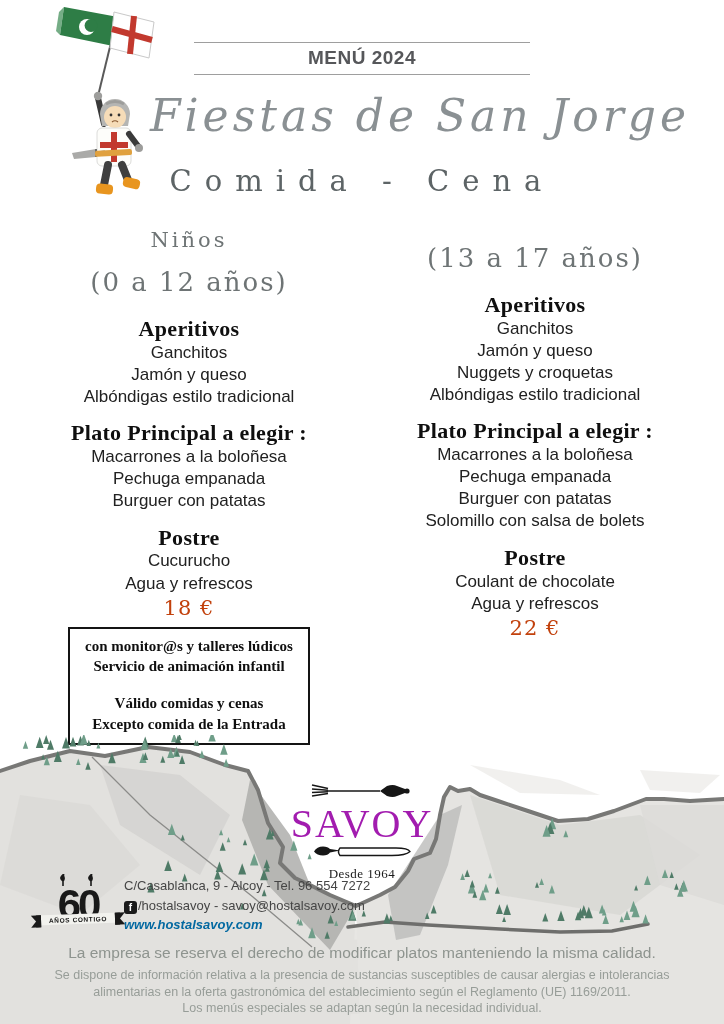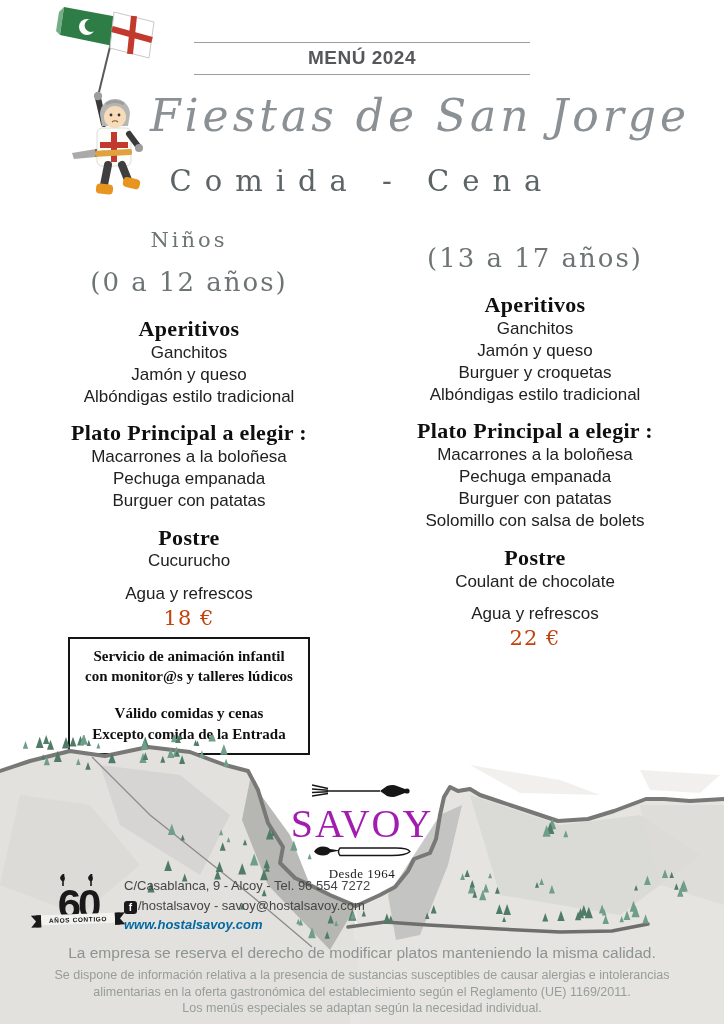--- a/index.html
+++ b/index.html
@@ -44,21 +44,21 @@
   }
   .section-heading{
     margin:12px 0 0;font-family:"Liberation Serif",serif;font-weight:bold;
     font-size:22px;line-height:1.18;color:#0f0f0f;letter-spacing:.3px;
   }
   .section-heading.first{margin-top:18px;}
   .item,.drinks{
     font-size:17px;line-height:1.3;color:#212121;
     font-family:"Liberation Sans",sans-serif;
   }
-  .drinks{margin-top:10px;}
+  .drinks{}
   .price{
     font-family:"DejaVu Serif",serif;font-size:21px;color:#c2410c;
     line-height:1.05;margin-top:2px;letter-spacing:1px;
   }
   .note-box{
     width:226px;margin:8px auto 0;border:2px solid #141414;
     padding:7px 6px 9px;font-family:"Liberation Serif",serif;font-weight:bold;
     font-size:15px;line-height:1.38;color:#0f0f0f;
   }
   .note-gap{height:16px;}
@@ -193,35 +193,35 @@
     <div class="item">Pechuga empanada</div>
     <div class="item">Burguer con patatas</div>
 
     <h3 class="section-heading">Postre</h3>
     <div class="item">Cucurucho</div>
 
     <div class="drinks">Agua y refrescos</div>
     <div class="price">18 €</div>
 
     <div class="note-box">
+      <div>con monitor@s y talleres lúdicos</div>
       <div>Servicio de animación infantil</div>
-      <div>con monitor@s y talleres lúdicos</div>
       <div class="note-gap"></div>
       <div>Válido comidas y cenas</div>
       <div>Excepto comida de la Entrada</div>
     </div>
   </div>
 
   <div class="menu-col">
     <div class="col-age">(13 a 17 años)</div>
 
     <h3 class="section-heading first">Aperitivos</h3>
     <div class="item">Ganchitos</div>
     <div class="item">Jamón y queso</div>
-    <div class="item">Burguer y croquetas</div>
+    <div class="item">Nuggets y croquetas</div>
     <div class="item">Albóndigas estilo tradicional</div>
 
     <h3 class="section-heading">Plato Principal a elegir :</h3>
     <div class="item">Macarrones a la boloñesa</div>
     <div class="item">Pechuga empanada</div>
     <div class="item">Burguer con patatas</div>
     <div class="item">Solomillo con salsa de bolets</div>
 
     <h3 class="section-heading">Postre</h3>
     <div class="item">Coulant de chocolate</div>

